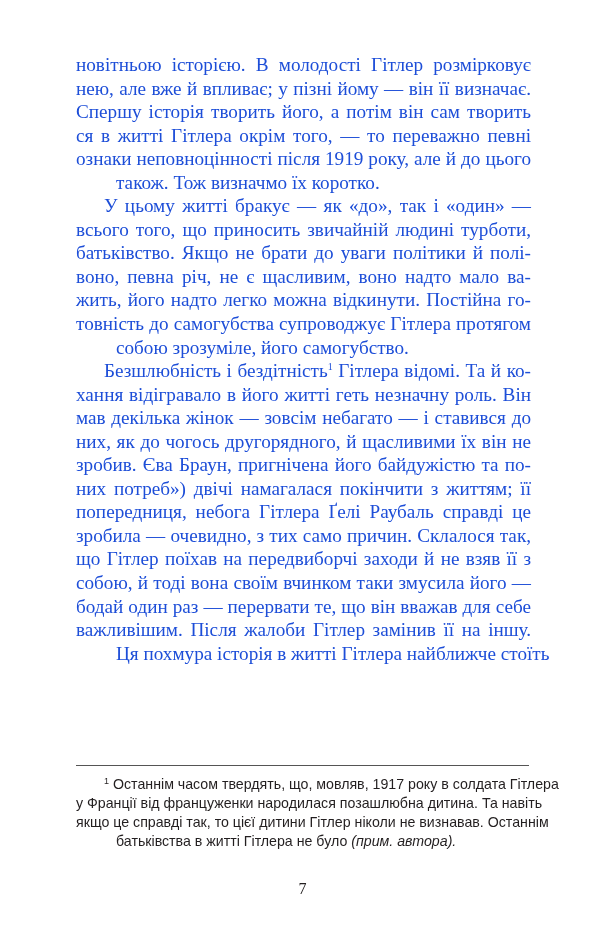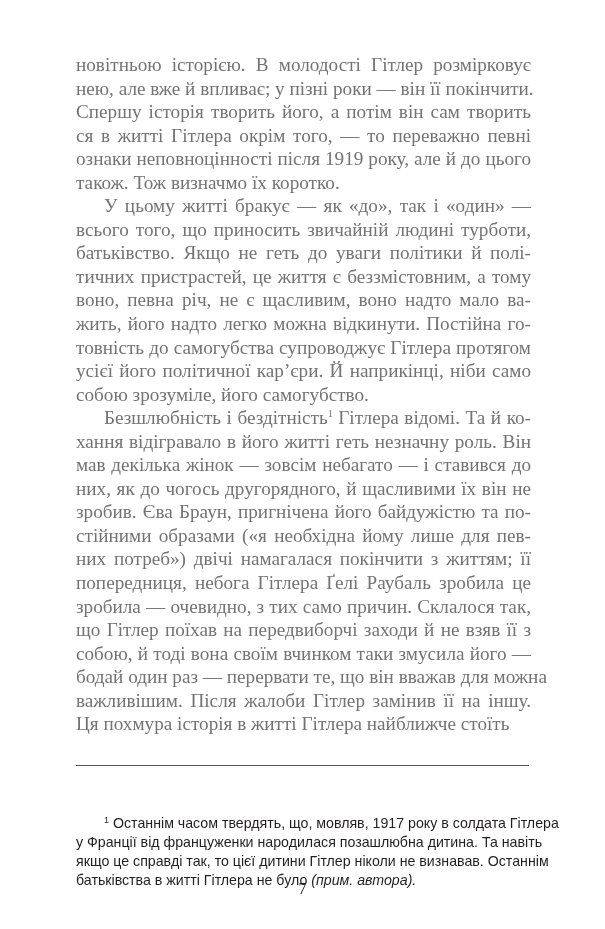--- a/index.html
+++ b/index.html
@@ -1,83 +1,80 @@
 <!DOCTYPE html>
 <html><head>
 <meta charset="utf-8">
 <style>
   html, body { margin: 0; padding: 0; background: #ffffff; }
   body { width: 605px; height: 929px; position: relative; overflow: hidden; }
-  .page { position: absolute; left: 76px; top: 53px; width: 455px; color: #737373; }
+  .page { position: absolute; left: 76px; top: 53px; width: 455px; color: #1d4ed8; }
   .body-text {
     font-family: "Liberation Serif", "DejaVu Serif", serif;
     font-size: 19.2px;
     line-height: 23.55px;
     text-align: justify;
     hyphens: manual;
   }
   .body-text p { margin: 0; text-align-last: left; }
   .line { display: block; text-align: justify; text-align-last: justify; white-space: nowrap; }
-  .line.last { text-align-last: left; }
+  .line.last { text-align-last: left; margin-left: 40px; }
   .line.first-indent { padding-left: 28px; }
   sup.fnref { font-size: 10px; line-height: 0; vertical-align: 7px; }
   .rule {
     position: absolute; left: 76px; top: 765px; width: 453px; height: 0;
     border-top: 1px solid #555;
   }
   .footnote {
-    position: absolute; left: 76px; top: 814px; width: 453px;
+    position: absolute; left: 76px; top: 775px; width: 453px;
     font-family: "Liberation Sans", "DejaVu Sans", sans-serif;
     font-size: 14.2px; line-height: 19px; color: #231f20;
   }
   .footnote .line { font-family: inherit; }
   .footnote sup { font-size: 9px; vertical-align: 5px; line-height: 0; }
   .footnote em { }
   .page-number {
     position: absolute; left: 0; width: 605px; top: 880px; text-align: center;
     font-family: "Liberation Serif", "DejaVu Serif", serif; font-size: 16px; color: #231f20;
   }
 </style>
 </head>
 <body>
 
 <div class="page">
   <div class="body-text">
     <p>
       <span class="line">новітньою історією. В молодості Гітлер розмірковує</span>
-      <span class="line">нею, але вже й впливає; у пізні роки — він її покінчити.</span>
+      <span class="line">нею, але вже й впливає; у пізні йому — він її визначає.</span>
       <span class="line">Спершу історія творить його, а потім він сам творить</span>
       <span class="line">ся в житті Гітлера окрім того, — то переважно певні</span>
       <span class="line">ознаки неповноцінності після 1919 року, але й до цього</span>
       <span class="line last">також. Тож визначмо їх коротко.</span>
     </p>
     <p>
       <span class="line first-indent">У цьому житті бракує — як «до», так і «один» —</span>
       <span class="line">всього того, що приносить звичайній людині турботи,</span>
-      <span class="line">батьківство. Якщо не геть до уваги політики й полі-</span>
-      <span class="line">тичних пристрастей, це життя є беззмістовним, а тому</span>
+      <span class="line">батьківство. Якщо не брати до уваги політики й полі-</span>
       <span class="line">воно, певна річ, не є щасливим, воно надто мало ва-</span>
       <span class="line">жить, його надто легко можна відкинути. Постійна го-</span>
       <span class="line">товність до самогубства супроводжує Гітлера протягом</span>
-      <span class="line">усієї його політичної кар’єри. Й наприкінці, ніби само</span>
       <span class="line last">собою зрозуміле, його самогубство.</span>
     </p>
     <p>
       <span class="line first-indent"><span>Безшлюбність і бездітність</span><sup class="fnref">1</sup><span> Гітлера відомі. Та й ко-</span></span>
       <span class="line">хання відігравало в його житті геть незначну роль. Він</span>
       <span class="line">мав декілька жінок — зовсім небагато — і ставився до</span>
       <span class="line">них, як до чогось другорядного, й щасливими їх він не</span>
       <span class="line">зробив. Єва Браун, пригнічена його байдужістю та по-</span>
-      <span class="line">стійними образами («я необхідна йому лише для пев-</span>
       <span class="line">них потреб») двічі намагалася покінчити з життям; її</span>
-      <span class="line">попередниця, небога Гітлера Ґелі Раубаль зробила це</span>
+      <span class="line">попередниця, небога Гітлера Ґелі Раубаль справді це</span>
       <span class="line">зробила — очевидно, з тих само причин. Склалося так,</span>
       <span class="line">що Гітлер поїхав на передвиборчі заходи й не взяв її з</span>
       <span class="line">собою, й тоді вона своїм вчинком таки змусила його —</span>
-      <span class="line">бодай один раз — перервати те, що він вважав для можна</span>
+      <span class="line">бодай один раз — перервати те, що він вважав для себе</span>
       <span class="line">важливішим. Після жалоби Гітлер замінив її на іншу.</span>
       <span class="line last">Ця похмура історія в житті Гітлера найближче стоїть</span>
     </p>
   </div>
 </div>
 
 <div class="rule"></div>
 
 <div class="footnote">
   <span class="line first-indent"><sup>1</sup><span> Останнім часом твердять, що, мовляв, 1917 року в солдата Гітлера</span></span>

